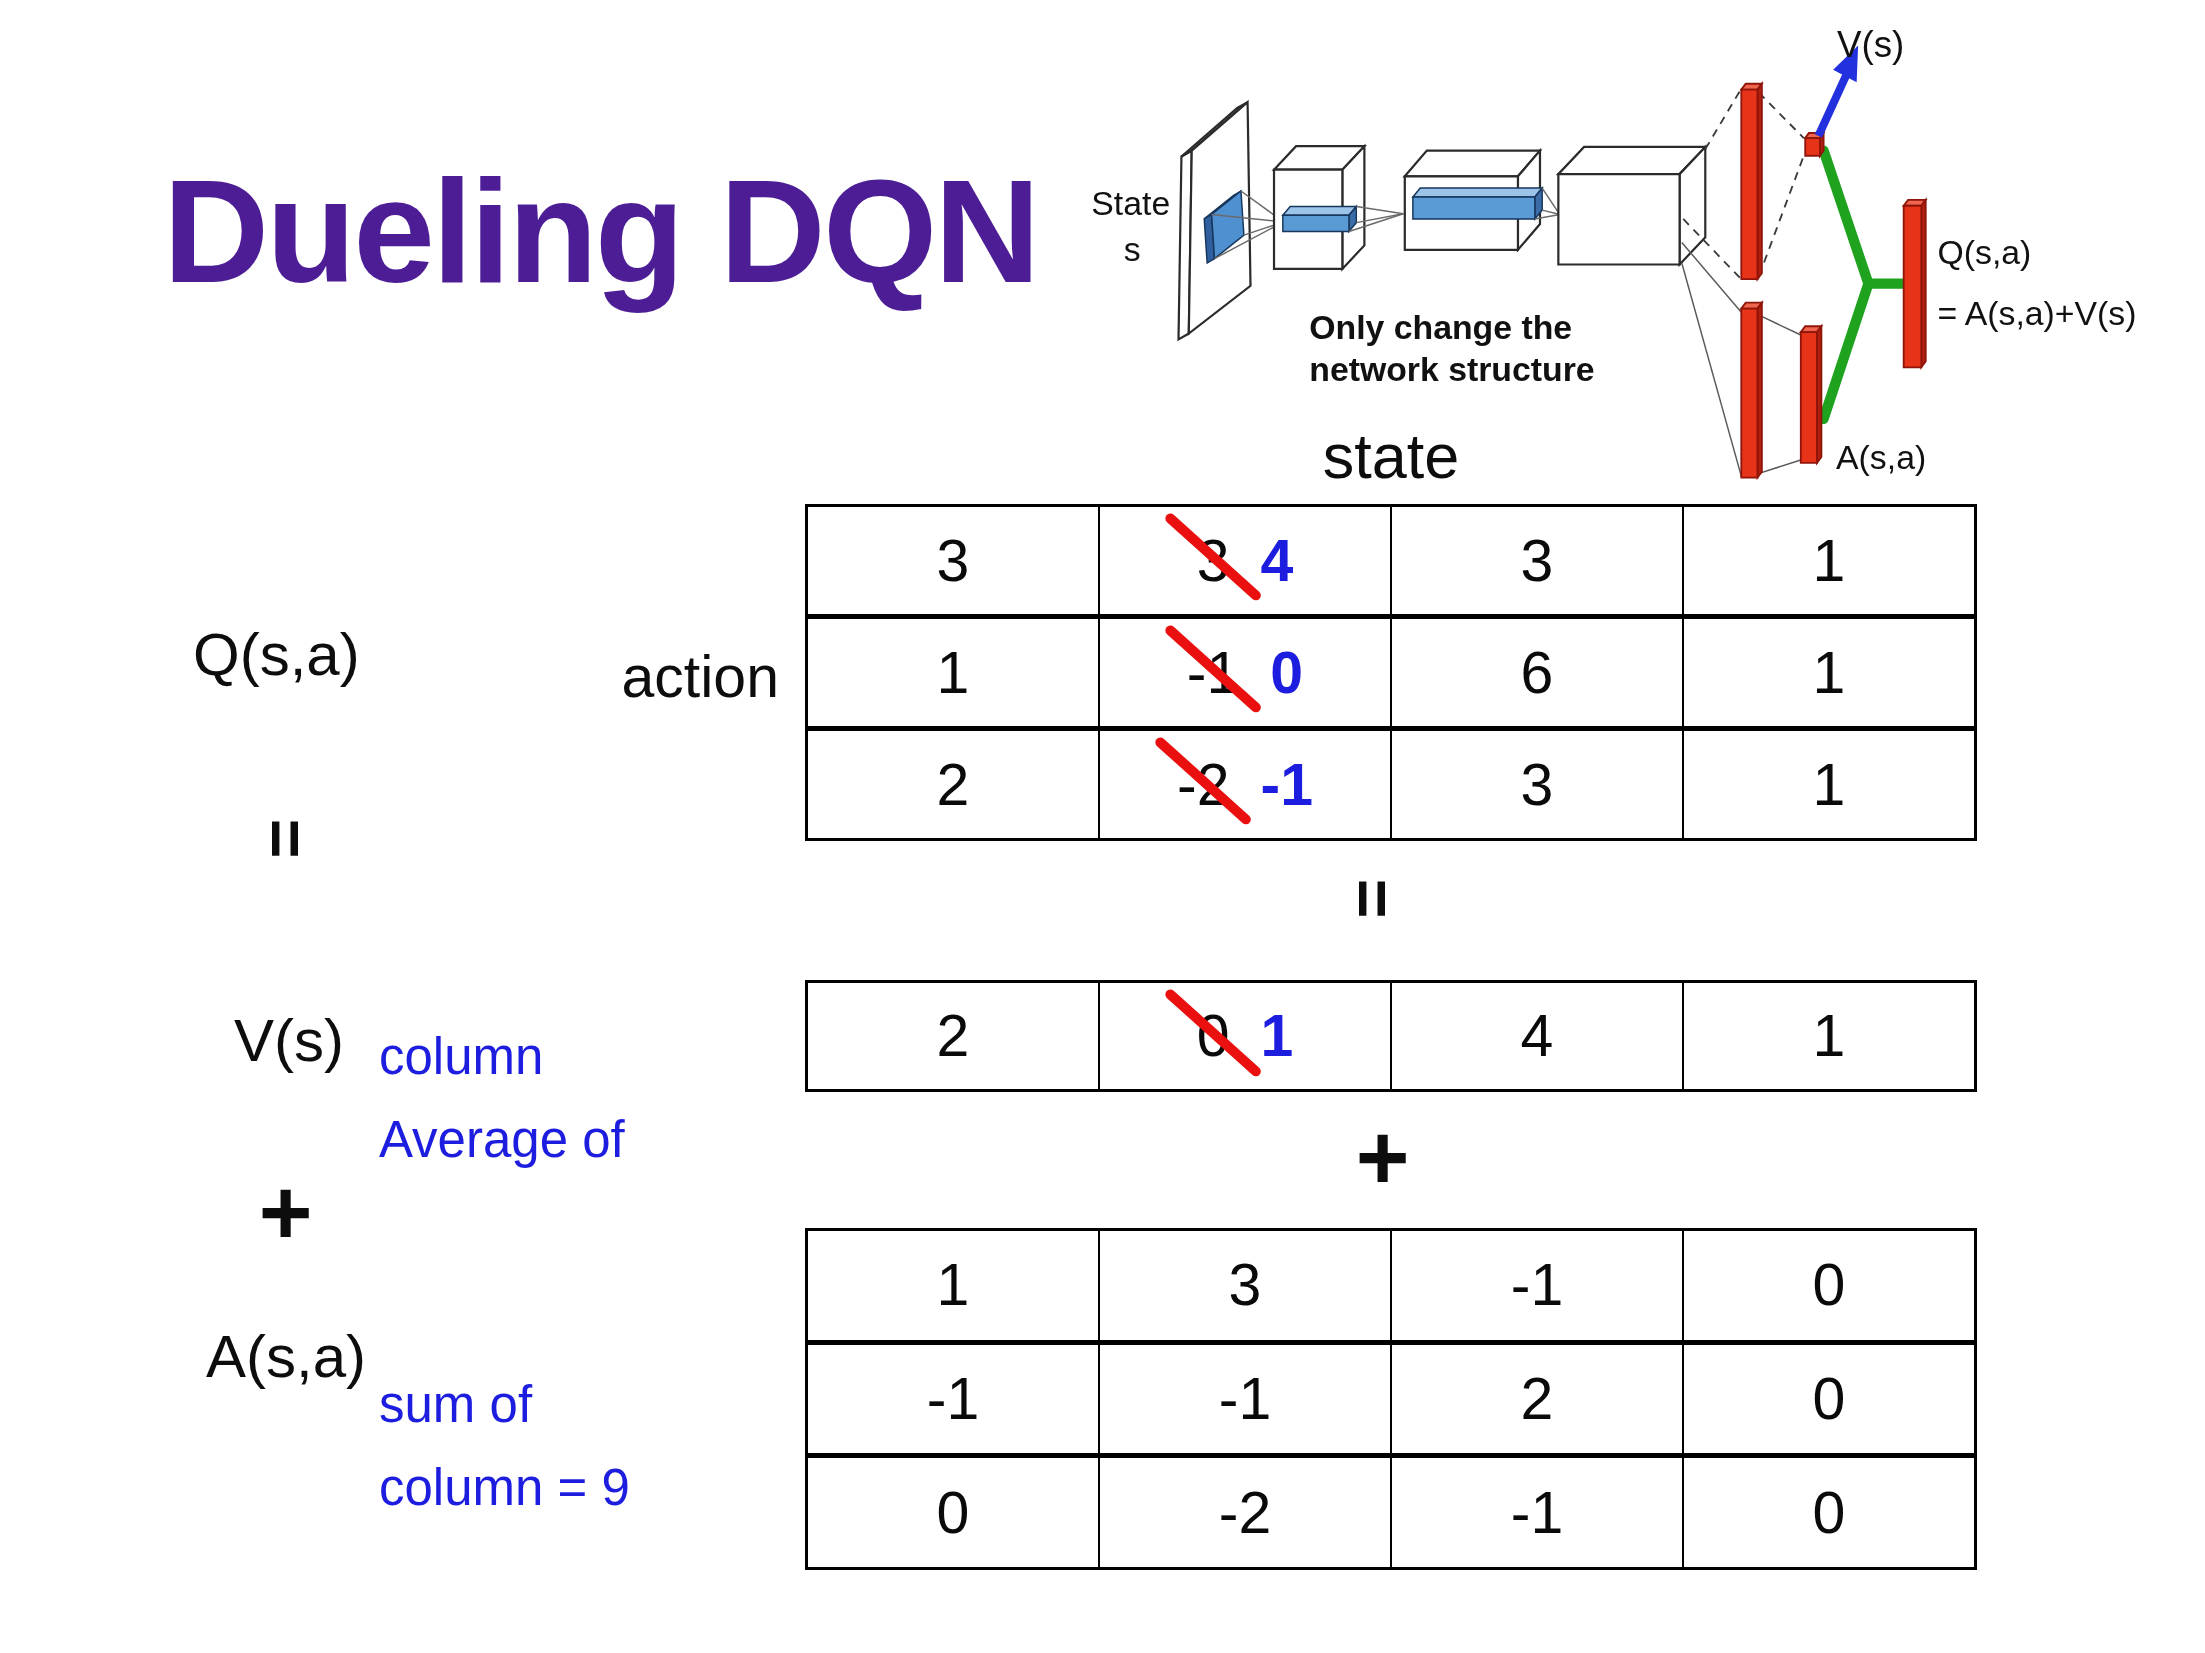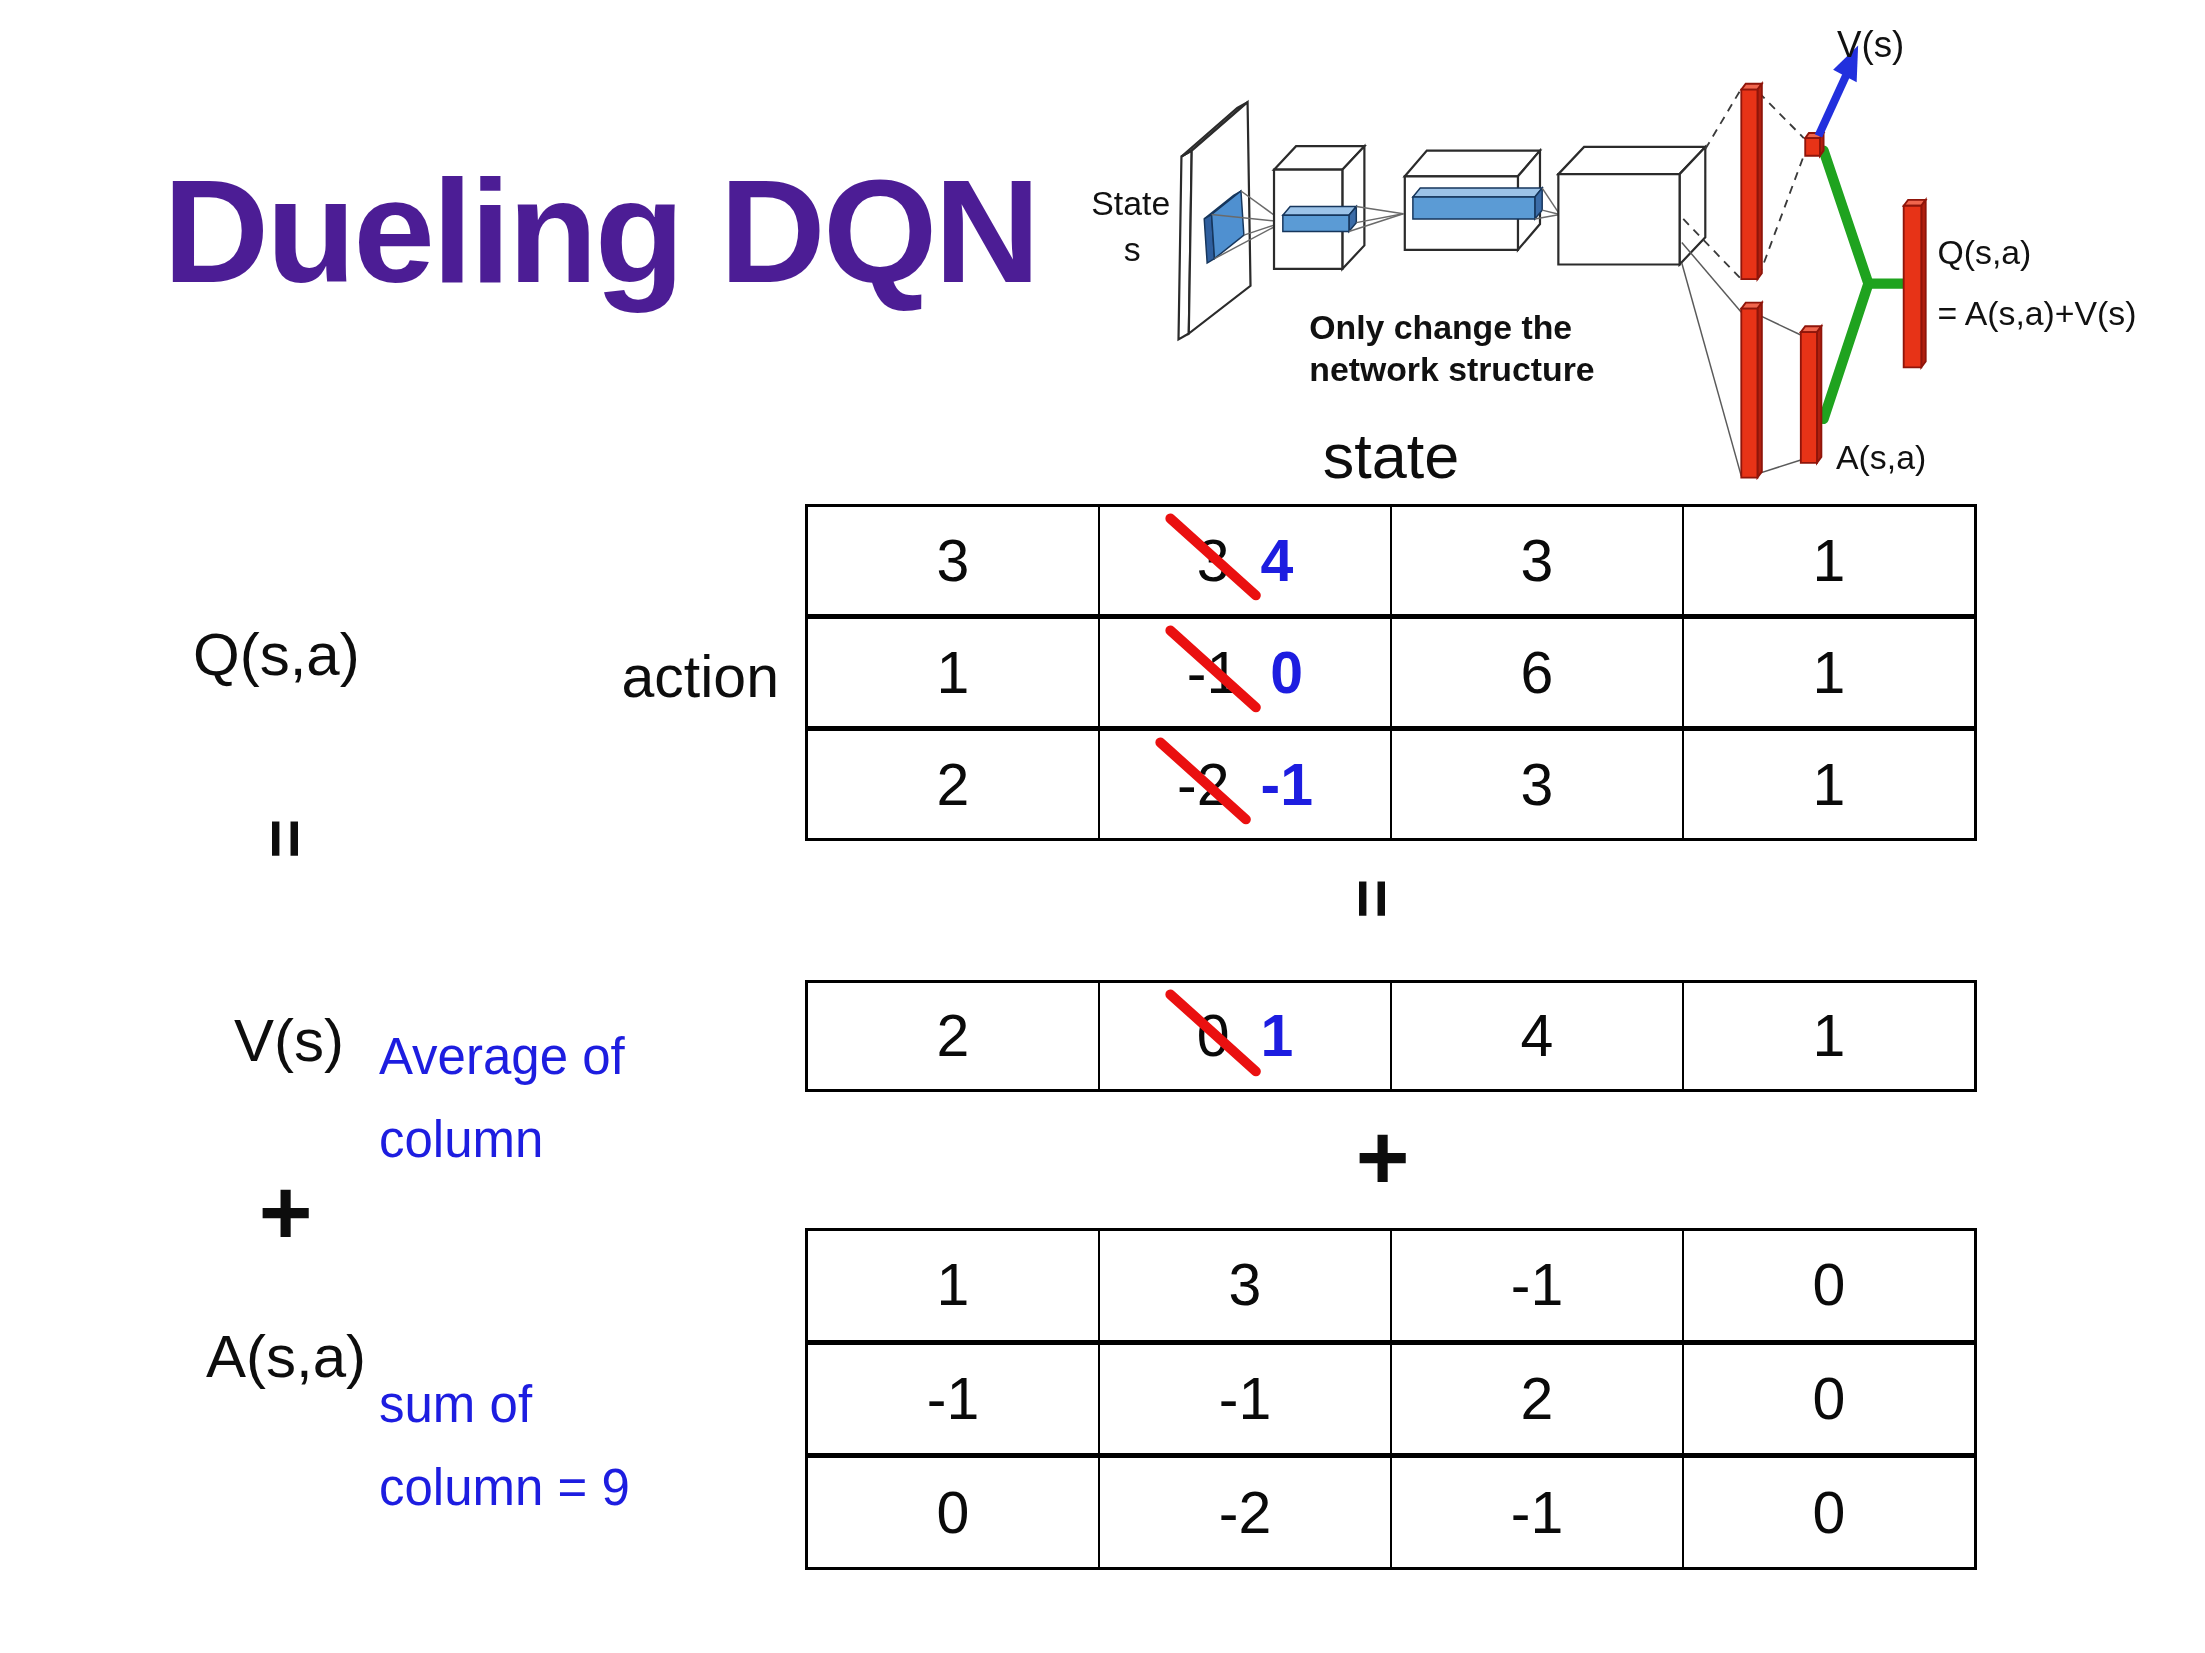--- a/index.html
+++ b/index.html
@@ -235,22 +235,22 @@
   <div class="abs state-label">state</div>
   <div class="abs action-label">action</div>
 
   <div class="abs q-label">Q(s,a)</div>
   <div class="abs rot-eq eq-left">=</div>
   <div class="abs v-label">V(s)</div>
   <div class="abs plus-sign plus-left">+</div>
   <div class="abs a-label">A(s,a)</div>
 
   <div class="abs blue-note v-note" style="color: rgb(29, 29, 224);">
+    <div>column</div>
     <div>Average of</div>
-    <div>column</div>
   </div>
   <div class="abs blue-note a-note" style="color: rgb(29, 29, 224);">
     <div>sum of</div>
     <div>column = 9</div>
   </div>
 
   <div class="abs rot-eq eq-mid">=</div>
   <div class="abs plus-sign plus-mid">+</div>
 
   <div class="abs mtable q-table">

